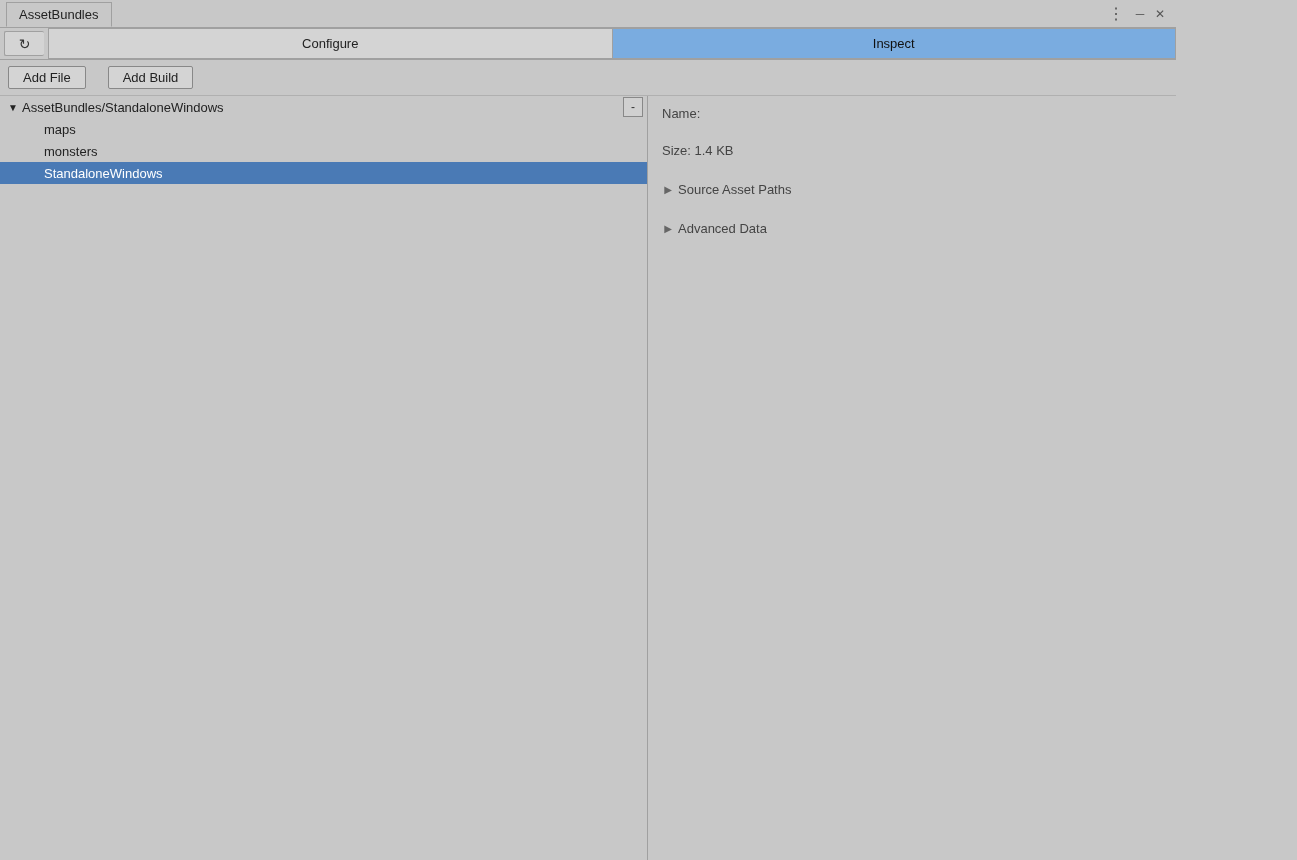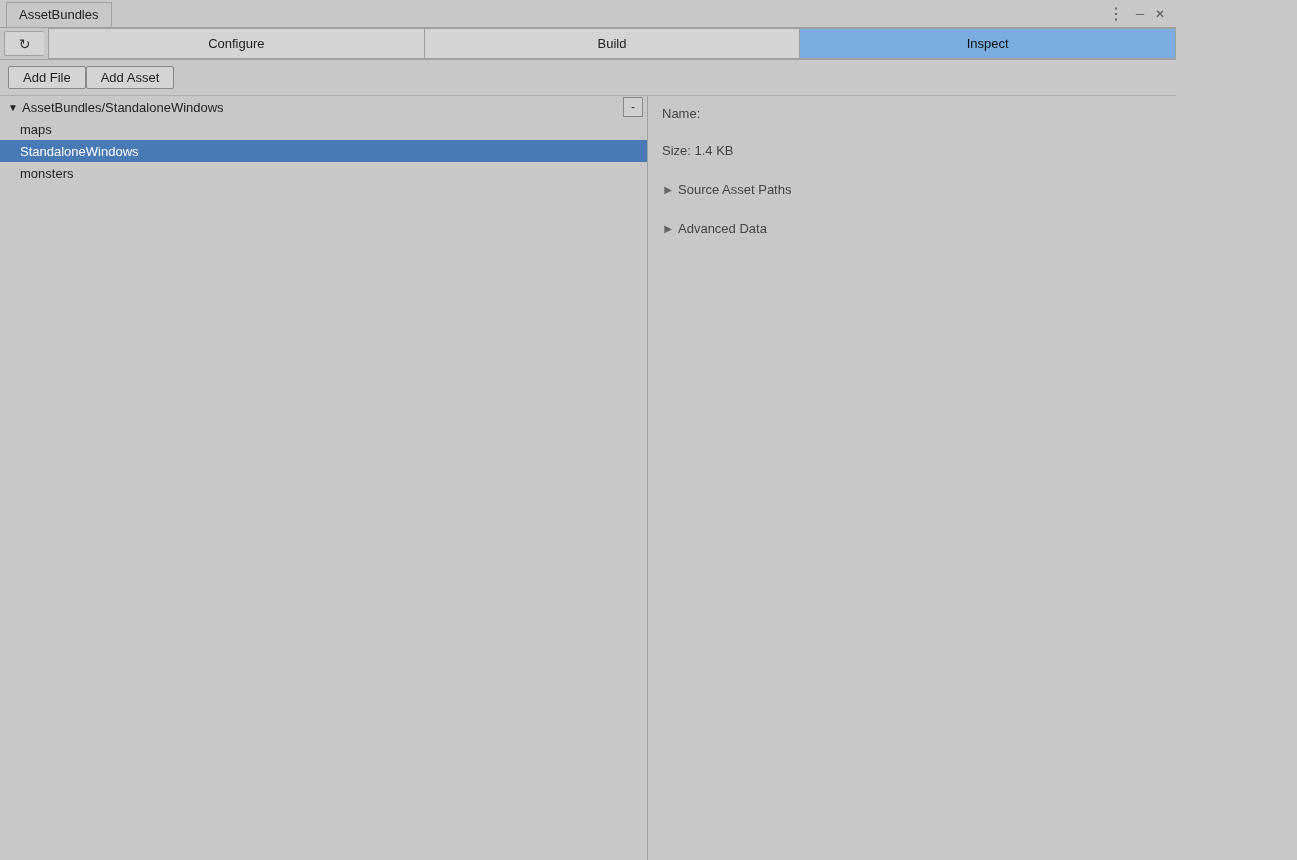--- a/index.html
+++ b/index.html
@@ -120,21 +120,21 @@
     .tab-btn.active {
       background: #7aace0;
       color: #111;
     }
 
     
     .action-bar {
       display: flex;
       align-items: center;
       padding: 6px 8px;
-      gap: 0;
+      gap: 22px;
       background: #c8c8c8;
       border-bottom: 1px solid #b0b0b0;
     }
 
     .action-btn {
       border: 1px solid #888;
       background: #d4d4d4;
       padding: 3px 14px;
       cursor: pointer;
       font-size: 13px;
@@ -177,21 +177,21 @@
     .tree-item.selected {
       background: #4a7ab5;
       color: #fff;
     }
 
     .tree-item.root {
       font-size: 13px;
     }
 
     .tree-item.child {
-      padding-left: 20px;
+      padding-left: 44px;
     }
 
     .tree-toggle {
       width: 14px;
       height: 14px;
       display: inline-flex;
       align-items: center;
       justify-content: center;
       font-size: 10px;
       margin-right: 2px;
@@ -265,50 +265,49 @@
       <div class="window-control">─</div>
       <div class="window-control">✕</div>
     </div>
   </div>
 
   <div class="toolbar">
     <div class="refresh-btn">
       <span class="refresh-icon">↻</span>
     </div>
     <button class="tab-btn">Configure</button>
-    <button class="tab-btn">Build</button>
     <button class="tab-btn active">Inspect</button>
   </div>
 
   <div class="action-bar">
     <button class="action-btn">Add File</button>
-    <button class="action-btn">Add Asset</button>
+    <button class="action-btn">Add Build</button>
   </div>
 
   <div class="main-content">
 
     <div class="left-panel">
       <div class="tree-area">
 
         <div class="tree-item root">
           <span class="tree-toggle">▼</span>
           <span>AssetBundles/StandaloneWindows</span>
           <div class="collapse-btn">-</div>
         </div>
 
         <div class="tree-item child">
           <span>maps</span>
         </div>
 
+        <div class="tree-item child">
+          <span>monsters</span>
+        </div>
+
         <div class="tree-item child selected">
           <span>StandaloneWindows</span>
-        </div>
-
-        <div class="tree-item child">
-          <span>monsters</span>
         </div>
 
       </div>
     </div>
 
     <div class="right-panel">
 
       <div class="inspect-label">Name:</div>
       <div class="inspect-label">Size: 1.4 KB</div>
 

